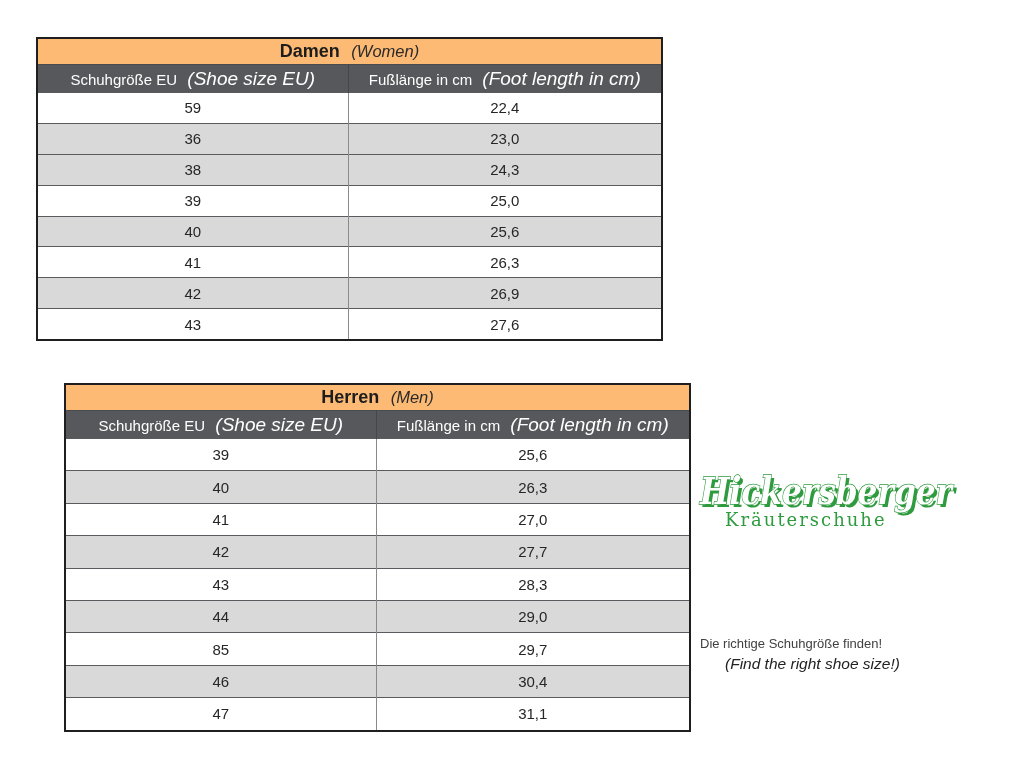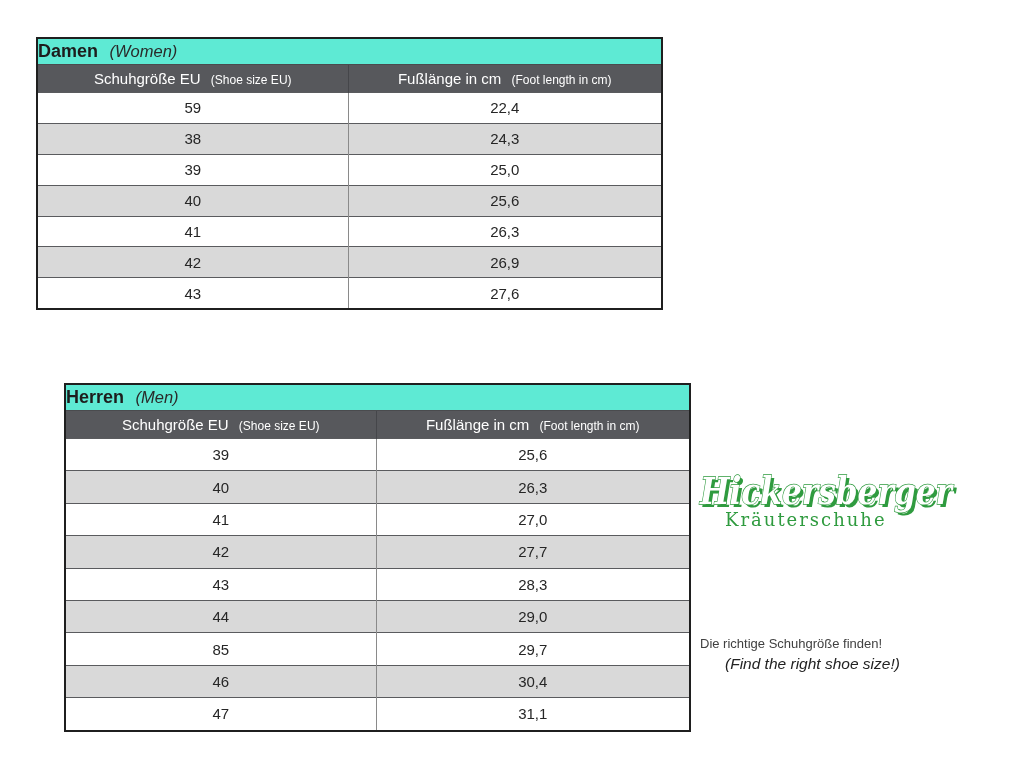--- a/index.html
+++ b/index.html
@@ -21,22 +21,22 @@
   table.size-table {
     width: 100%;
     border-collapse: collapse;
     table-layout: fixed;
     border: 2px solid #1f1f1f;
   }
   table.size-table col.c1 { width: 311px; }
 
   
   tr.title-row th {
-    background: #5eead4;
-    text-align: left;
+    background: #fdba74;
+    text-align: center;
     font-weight: normal;
     height: 25px;
     padding: 0;
     border-bottom: 1px solid #4a4b4e;
     color: #1d1d1d;
   }
   .title-de { font-weight: bold; font-size: 18px; }
   .title-en { font-style: italic; font-size: 16.5px; margin-left: 7px; color: #2a2a2a; }
 
   
@@ -44,21 +44,21 @@
     background: #57585c;
     color: #ffffff;
     font-weight: normal;
     font-size: 15px;
     height: 27px;
     padding: 0;
     text-align: center;
     border-right: 1px solid #45464a;
   }
   tr.head-row th:last-child { border-right: none; }
-  .col-en { font-size: 12px; margin-left: 6px; }
+  .col-en { font-style: italic; font-size: 19px; margin-left: 6px; }
 
   
   table.size-table td {
     text-align: center;
     font-size: 15px;
     color: #262626;
     padding: 0;
     background: #ffffff;
     border-top: 1px solid #5a5b5e;
     border-right: 1px solid #8a8a8a;
@@ -118,20 +118,24 @@
           <span class="col-en">(Foot length in cm)</span>
         </th>
       </tr>
       </tbody>
         <tbody>
           <tr>
             <td>59</td>
             <td>22,4</td>
           </tr>
           <tr class="alt">
+            <td>36</td>
+            <td>23,0</td>
+          </tr>
+          <tr class="alt">
             <td>38</td>
             <td>24,3</td>
           </tr>
           <tr>
             <td>39</td>
             <td>25,0</td>
           </tr>
           <tr class="alt">
             <td>40</td>
             <td>25,6</td>

